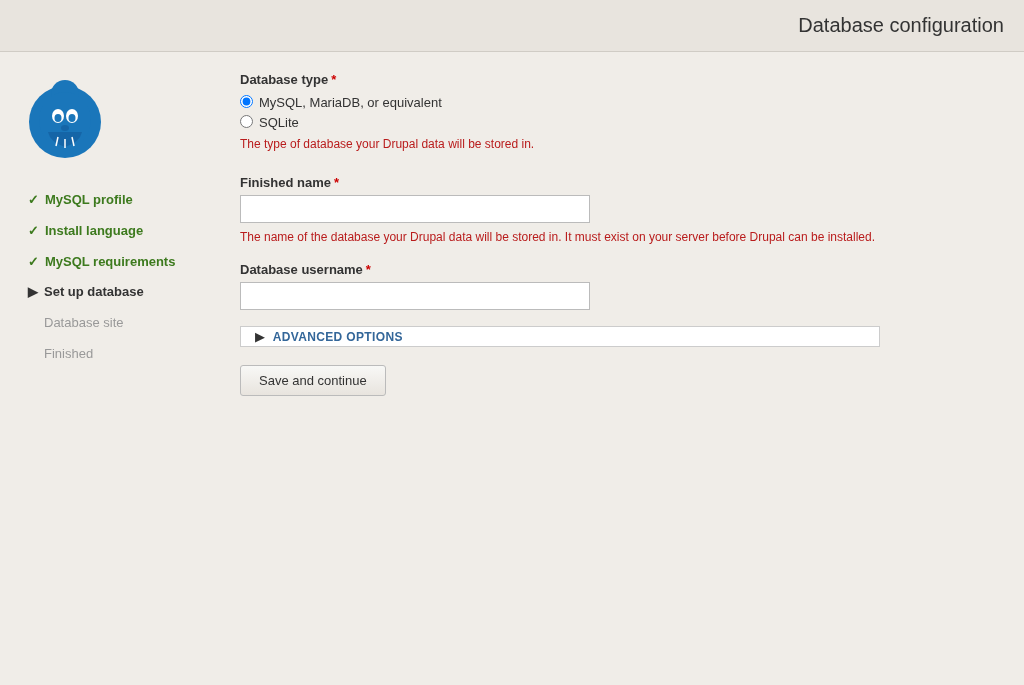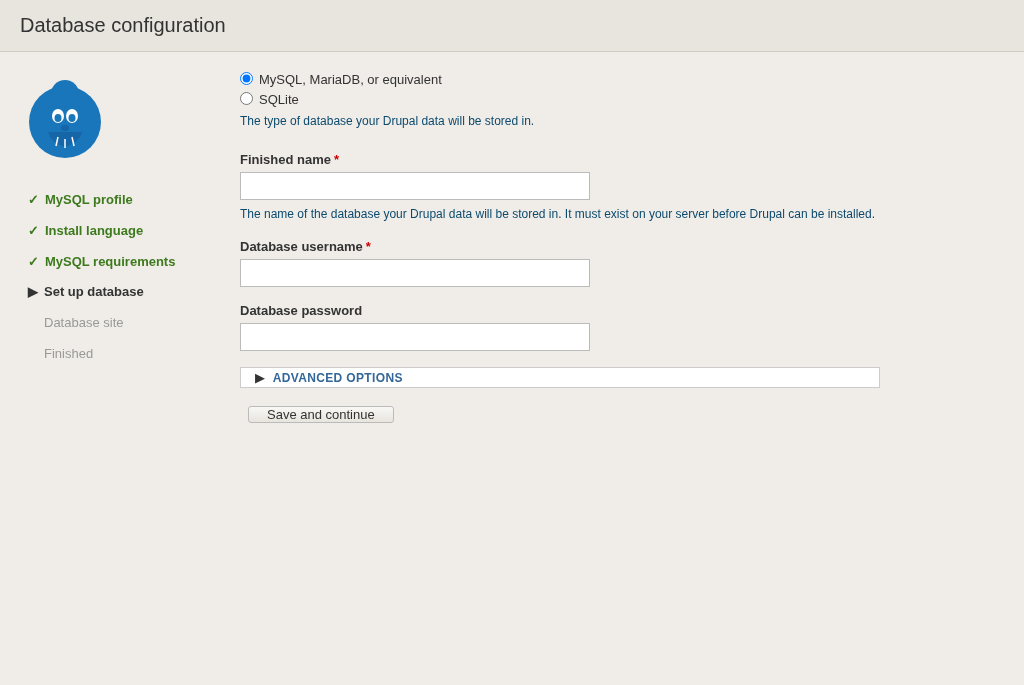--- a/index.html
+++ b/index.html
@@ -12,20 +12,21 @@
 
     .page-header {
       background: #e8e4de;
       border-bottom: 1px solid #d0ccc5;
       padding: 14px 20px;
     }
     .page-header h1 {
       font-size: 20px;
       font-weight: normal;
       color: #333;
+      text-align: right;
     }
 
     .page-body {
       display: flex;
       padding: 20px;
       gap: 20px;
       max-width: 1024px;
     }
 
     
@@ -114,21 +115,21 @@
       margin-bottom: 5px;
       font-size: 13px;
     }
 
     .radio-option input[type="radio"] {
       margin: 0;
     }
 
     .help-text {
       font-size: 12px;
-      color: #0c4a6e;
+      color: #b91c1c;
       margin-top: 6px;
       line-height: 1.4;
     }
 
     .field-label {
       font-size: 13px;
       font-weight: bold;
       color: #333;
       margin-bottom: 5px;
       display: block;
@@ -164,25 +165,24 @@
 
     .advanced-options-box .adv-arrow {
       color: #333;
       margin-right: 4px;
     }
 
     .save-button {
       background: linear-gradient(to bottom, #f8f8f6, #e8e4de);
       border: 1px solid #bbb;
       border-radius: 3px;
-      padding: 0 18px;
+      padding: 7px 18px;
       font-size: 13px;
       color: #333;
       cursor: pointer;
-      margin-left: 8px;
     }
 
     
     .section-divider {
       margin-bottom: 16px;
     }
   </style>
 </head>
 <body>
 
@@ -242,20 +242,23 @@
     </div>
     <div class="nav-item sub disabled">
       <span>Finished</span>
     </div>
   </div>
 
   <div class="main-content">
 
     
     <div class="db-type-section form-section">
+      <div class="section-title">
+        <span>Database type</span><span class="required-star">*</span>
+      </div>
       <label class="radio-option">
         <input type="radio" name="db_type" value="mysql" checked="" style="">
         <span>MySQL, MariaDB, or equivalent</span>
       </label>
       <label class="radio-option">
         <input type="radio" name="db_type" value="sqlite" style="">
         <span>SQLite</span>
       </label>
       <div class="help-text">The type of database your Drupal data will be stored in.</div>
     </div>
@@ -271,24 +274,20 @@
 
     
     <div class="form-section section-divider">
       <label class="field-label">
         <span>Database username</span><span class="required-star">*</span>
       </label>
       <input type="text" class="text-input" value="" style="">
     </div>
 
     
-    <div class="form-section section-divider">
-      <label class="field-label">Database password</label>
-      <input type="password" class="text-input" value="" style="">
-    </div>
 
     
     <div class="advanced-options-box">
       <span class="adv-arrow">▶</span>
       <span class="adv-label">ADVANCED OPTIONS</span>
     </div>
 
     
     <button class="save-button">
       <span>Save and continue</span>

